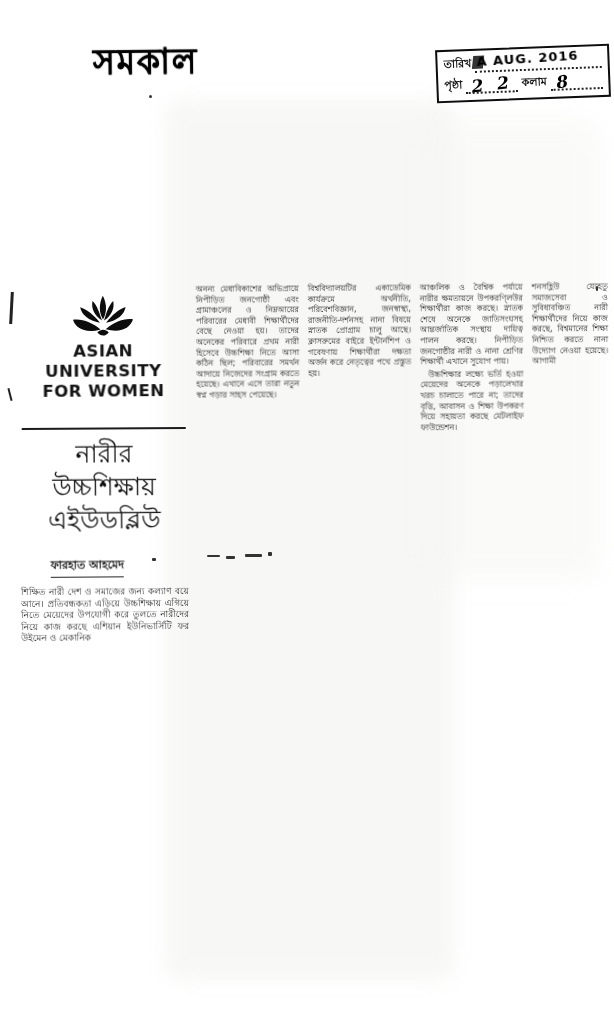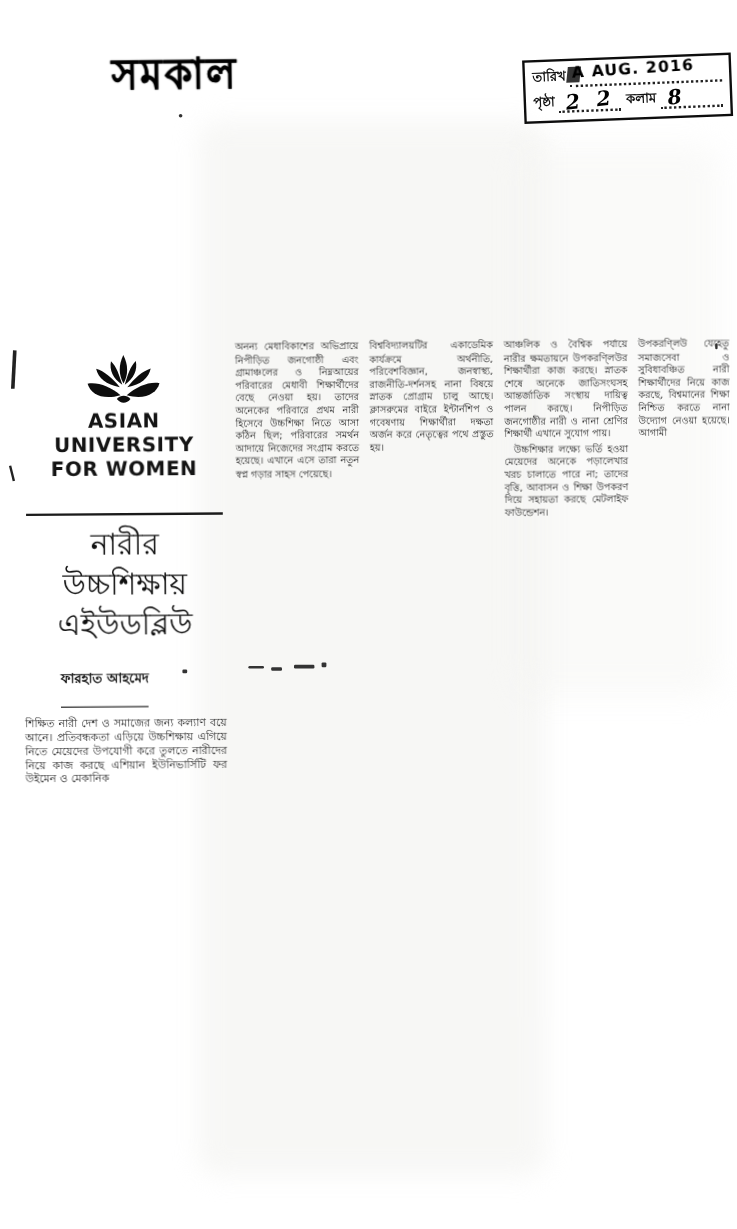--- a/index.html
+++ b/index.html
@@ -75,21 +75,21 @@
   .lotus{display:block;margin:0 auto 2px auto;}
   .auw-name{font-size:16.5px;font-weight:bold;letter-spacing:.5px;color:#141414;line-height:20px;filter:blur(.2px);}
   .headline-rule{height:2px;background:#1b1b1b;margin:26px 2px 8px 2px;}
   .headline{
     font-size:25px;line-height:33px;text-align:center;color:#101010;
     filter:blur(.25px);
   }
   .byline{
     margin:20px 0 0 30px;display:inline-block;
     font-size:11px;font-weight:bold;color:#111;
-    border-bottom:1.5px solid #222;padding-bottom:13px;filter:blur(.2px);
+    border-bottom:1.5px solid #222;padding-bottom:1px;filter:blur(.2px);
   }
   .col1 .body-text{margin-top:9px;font-size:9px;line-height:11.6px;}
 
   
   .mark{position:absolute;background:#222;}
   .mark-v1{left:10px;top:292px;width:3px;height:32px;transform:rotate(3deg);}
   .mark-v2{left:9px;top:388px;width:2px;height:13px;transform:rotate(-14deg);}
   .smudge{position:absolute;background:#333;border-radius:1px;}
   .sm1{left:152px;top:558px;width:4px;height:3px;}
   .sm2{left:207px;top:555px;width:13px;height:2px;}
@@ -173,21 +173,21 @@
 
   <div class="col col4">
     <div class="body-text">
       <p>আঞ্চলিক ও বৈশ্বিক পর্যায়ে নারীর ক্ষমতায়নে উপকরণ্লিউর শিক্ষার্থীরা কাজ করছে। স্নাতক শেষে অনেকে জাতিসংঘসহ আন্তর্জাতিক সংস্থায় দায়িত্ব পালন করছে। নিপীড়িত জনগোষ্ঠীর নারী ও নানা শ্রেণির শিক্ষার্থী এখানে সুযোগ পায়।</p>
       <p>উচ্চশিক্ষার লক্ষ্যে ভর্তি হওয়া মেয়েদের অনেকে পড়ালেখার খরচ চালাতে পারে না; তাদের বৃত্তি, আবাসন ও শিক্ষা উপকরণ দিয়ে সহায়তা করছে মেটলাইফ ফাউন্ডেশন।</p>
     </div>
   </div>
 
   <div class="col col5">
     <div class="body-text">
-      <p>উপকরণ্লিউ যেহেতু সমাজসেবা ও সুবিধাবঞ্চিত নারী শিক্ষার্থীদের নিয়ে কাজ করছে, বিশ্বমানের শিক্ষা নিশ্চিত করতে নানা উদ্যোগ নেওয়া হয়েছে। আগামী</p>
+      <p>শনসহ্লিউ যেহেতু সমাজসেবা ও সুবিধাবঞ্চিত নারী শিক্ষার্থীদের নিয়ে কাজ করছে, বিশ্বমানের শিক্ষা নিশ্চিত করতে নানা উদ্যোগ নেওয়া হয়েছে। আগামী</p>
     </div>
   </div>
 
 </div>
 
 <div class="mark mark-v1"></div>
 <div class="mark mark-v2"></div>
 <div class="smudge sm1"></div>
 <div class="smudge sm2"></div>
 <div class="smudge sm3"></div>

